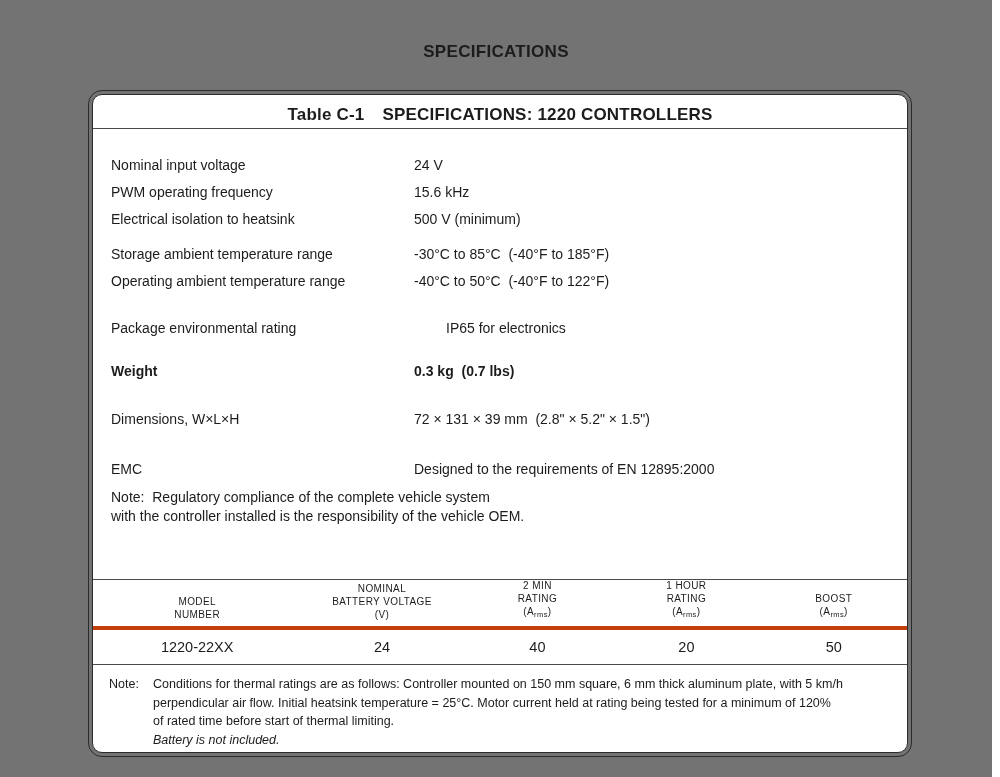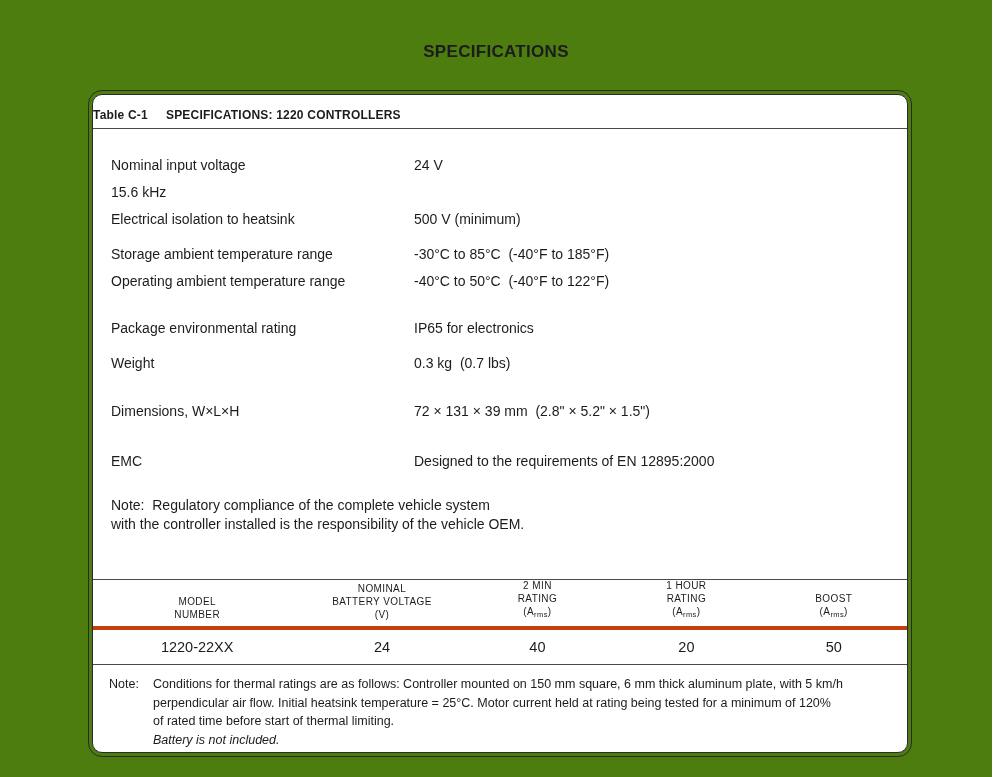--- a/index.html
+++ b/index.html
@@ -9,21 +9,21 @@
     width: 1000px;
     height: 777px;
     font-family: "Liberation Sans", sans-serif;
     color: #1c1c1c;
     -webkit-font-smoothing: antialiased;
   }
   .page {
     position: relative;
     width: 992px;
     height: 777px;
-    background: #4d7c0f;
+    background: #737373;
     overflow: hidden;
   }
   .page-title {
     text-align: center;
     font-weight: bold;
     font-size: 17px;
     letter-spacing: 0.3px;
     padding-top: 42px;
   }
   
@@ -47,53 +47,54 @@
     display: flex;
     flex-direction: column;
     overflow: hidden;
     background: #ffffff;
   }
   .box-title {
     height: 34px;
     flex: 0 0 34px;
     border-bottom: 1px solid #4a4a4a;
     display: flex;
+    justify-content: center;
     align-items: center;
     padding-top: 6px;
     font-weight: bold;
-    font-size: 12px;
+    font-size: 17px;
     letter-spacing: 0.2px;
     box-sizing: border-box;
   }
   .box-title .title-prefix { margin-right: 18px; }
 
   .spec-body {
     flex: 0 0 450px;
     height: 450px;
     padding-left: 18px;
     box-sizing: border-box;
     overflow: hidden;
   }
   .spec-row {
     display: flex;
     height: 27px;
     align-items: center;
     font-size: 14px;
   }
   .spec-row:nth-child(1) { margin-top: 22px; }
   .spec-row:nth-child(4) { margin-top: 8px; }
-  .spec-row:nth-child(6) { margin-top: 20px; }
-  .spec-row:nth-child(7) { margin-top: 8px; }
+  .spec-row:nth-child(6) { margin-top: 20px; gap: 32px; }
+  .spec-row:nth-child(7) { margin-top: 16px; font-weight: bold; }
   .spec-row:nth-child(8) { margin-top: 21px; }
   .spec-row:nth-child(9) { margin-top: 23px; }
   .spec-label { width: 303px; flex: 0 0 303px; white-space: pre-wrap; }
   .spec-value { white-space: pre-wrap; }
 
   .reg-note {
-    margin-top: 22px;
+    margin-top: 6px;
     font-size: 14px;
     line-height: 19px;
   }
   .reg-note div { white-space: pre-wrap; }
 
   .ratings-header {
     flex: 0 0 47px;
     height: 47px;
     border-top: 1px solid #4a4a4a;
     box-sizing: border-box;
@@ -153,20 +154,21 @@
         <span class="title-prefix">Table C-1</span>
         <span>SPECIFICATIONS: 1220 CONTROLLERS</span>
       </div>
 
       <div class="spec-body">
         <div class="spec-row">
           <span class="spec-label">Nominal input voltage</span>
           <span class="spec-value">24 V</span>
         </div>
         <div class="spec-row">
+          <span class="spec-label">PWM operating frequency</span>
           <span class="spec-value">15.6 kHz</span>
         </div>
         <div class="spec-row">
           <span class="spec-label">Electrical isolation to heatsink</span>
           <span class="spec-value">500 V (minimum)</span>
         </div>
         <div class="spec-row">
           <span class="spec-label">Storage ambient temperature range</span>
           <span class="spec-value">-30°C to 85°C  (-40°F to 185°F)</span>
         </div>

